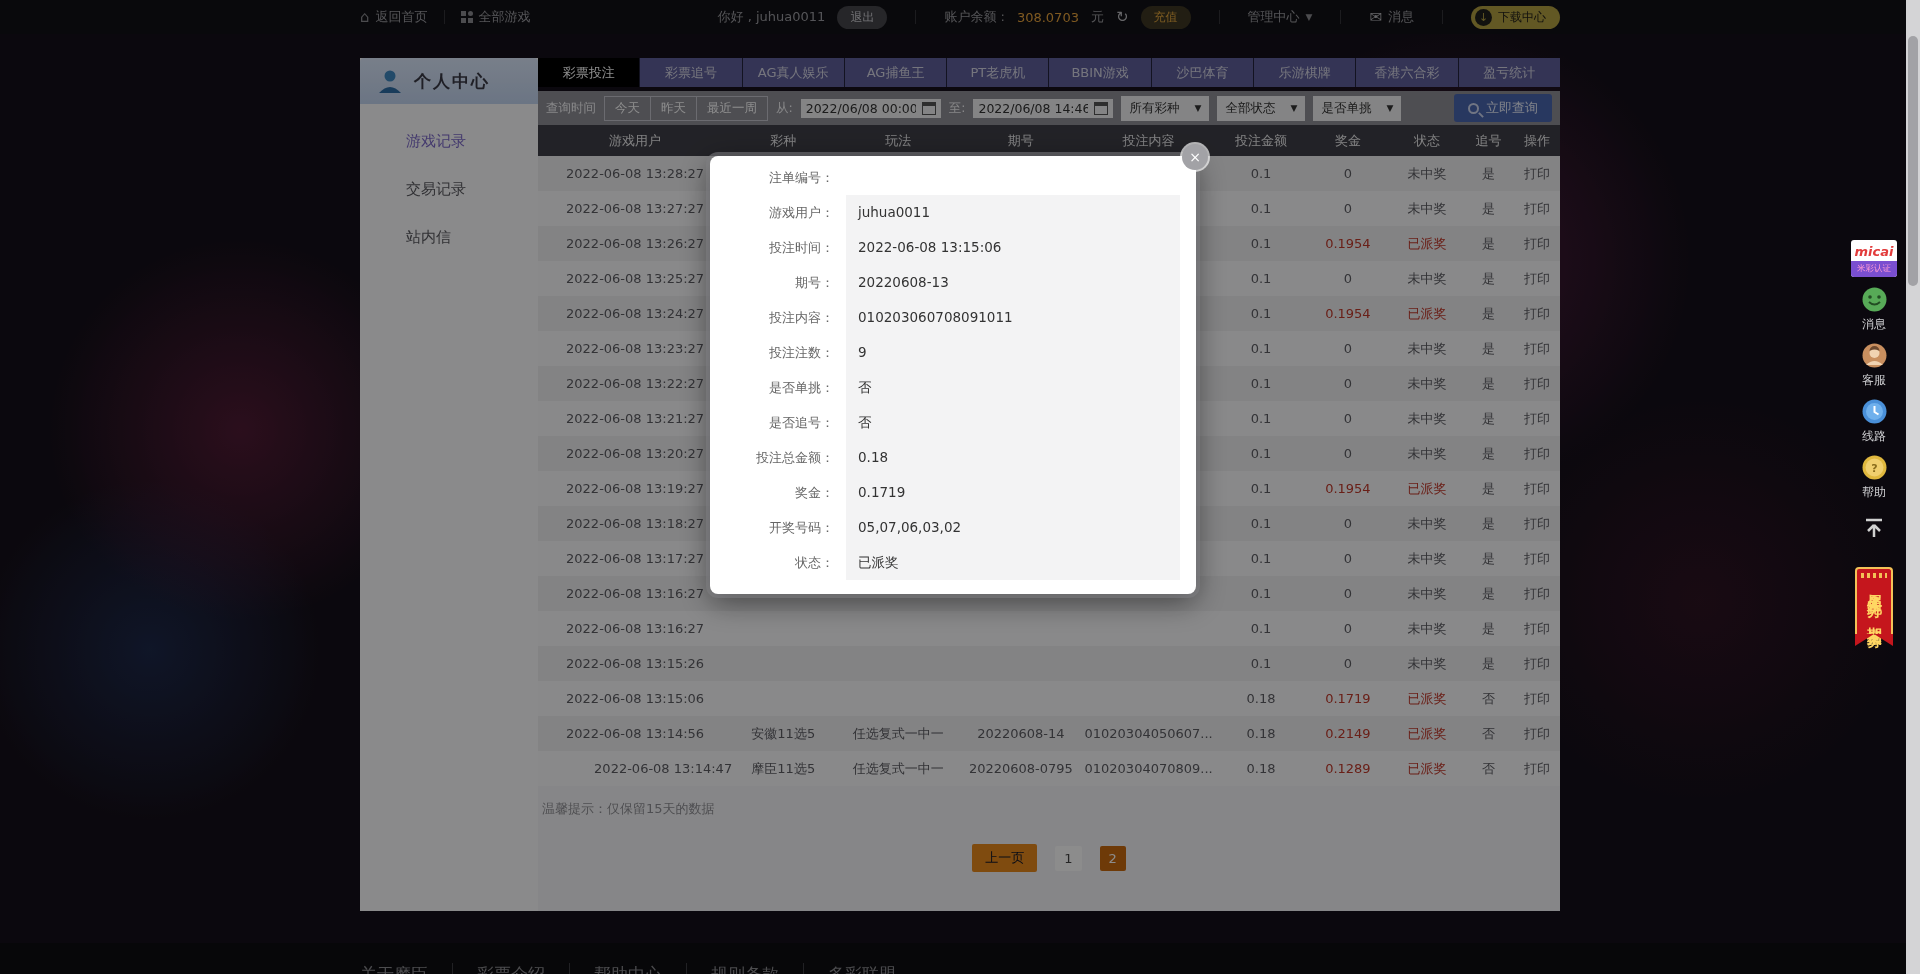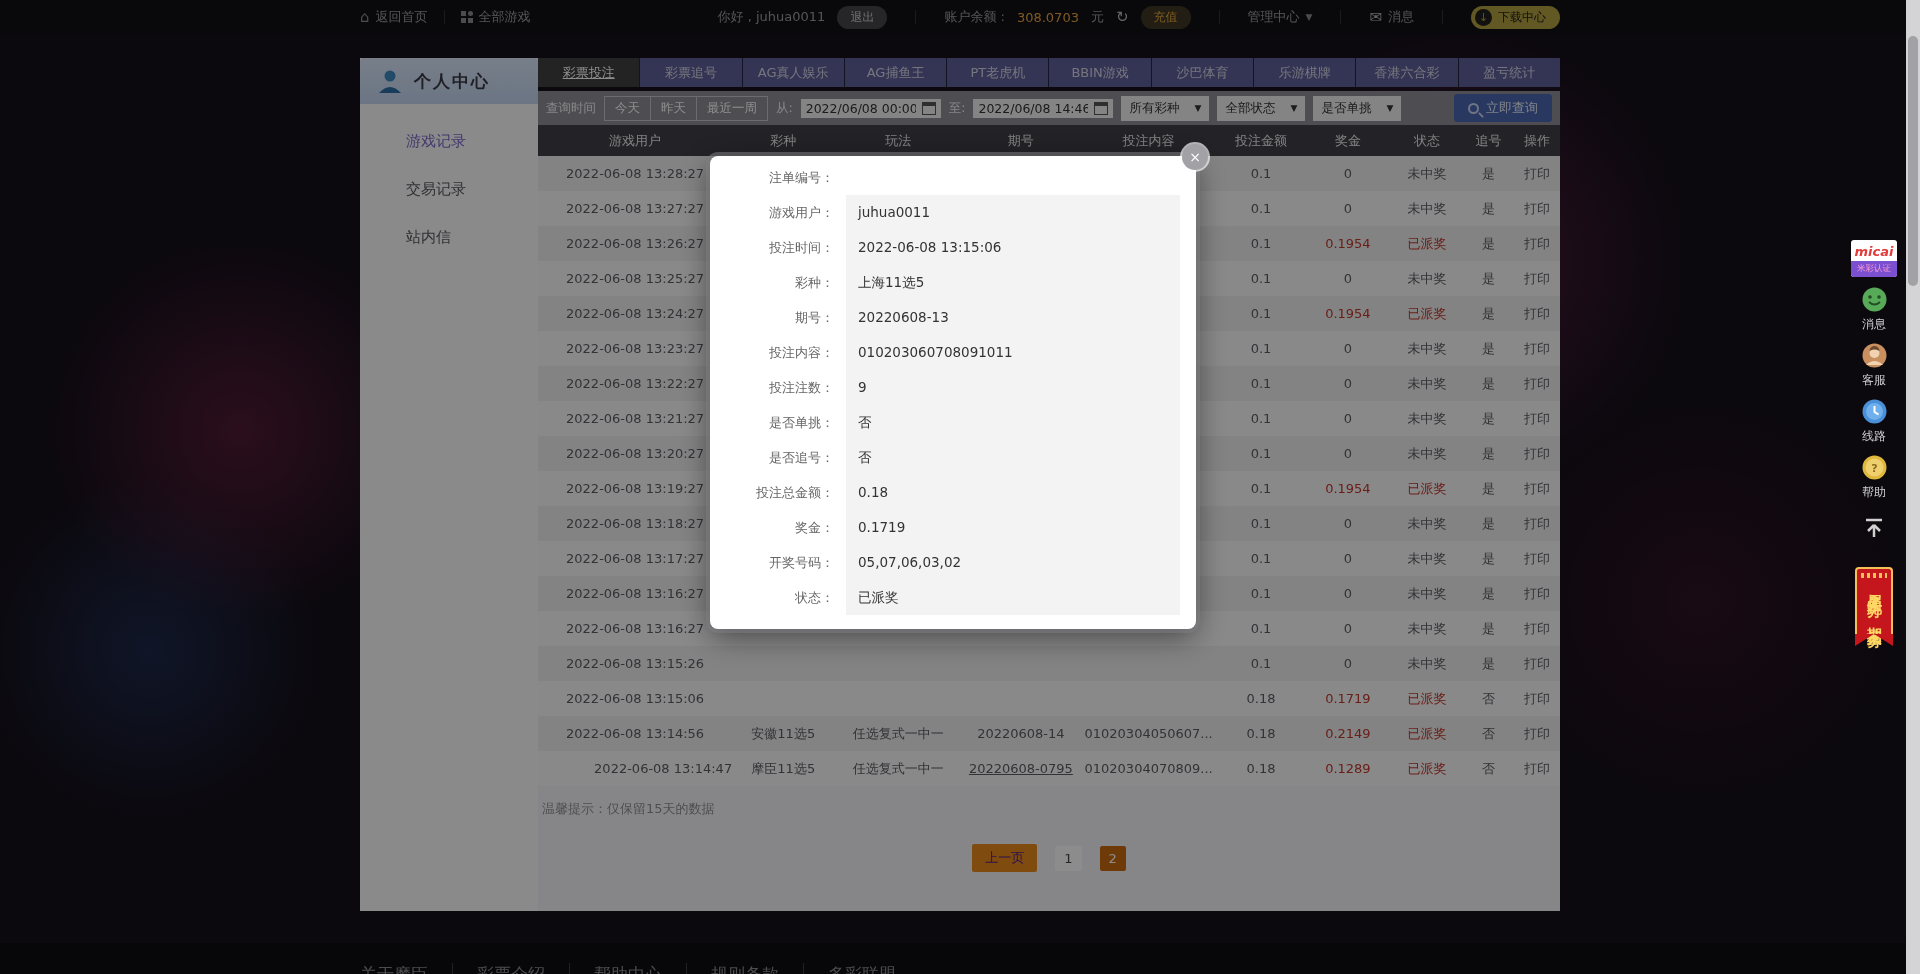--- a/index.html
+++ b/index.html
@@ -40,21 +40,21 @@
   .sb-head { height:46px; background:linear-gradient(180deg,#dbe7fa,#c3d5f0); display:flex; align-items:center; padding-left:16px; gap:10px; border-radius:4px 4px 0 0;}
   .sb-title { font-size:17px; font-weight:bold; color:#3a3a46; letter-spacing:2px;}
   .sb-items { padding-top:8px; }
   .sb-item { padding:20px 0 0 46px; font-size:15px; color:#5a5a60; height:48px; cursor:pointer; }
   .sb-item.active { color:#7b68c8; }
   
   .main { width:1022px; display:flex; flex-direction:column; }
   .tabs { display:flex; height:29px; }
   .tab { flex:1; background:#60609c; color:#d6d6e4; font-size:13px; display:flex; align-items:center; justify-content:center; cursor:pointer; white-space:nowrap; padding:0 4px;}
   .tab + .tab { border-left:1px solid #24243c; }
-  .tab.active { background:#404040; color:#ffffff;text-decoration:underline; }
+  .tab.active { background:#000000; color:#ffffff; }
   
   .filterbar { height:34px; margin-top:4px; background:#8e8e96; display:flex; align-items:center; gap:8px; padding:0 8px; font-size:12.5px; color:#f4f4f6; }
   .quick-group { display:flex; }
   .quick-btn { border:1px solid #c4c4cc; padding:3px 10px; color:#fff; cursor:pointer; }
   .quick-btn + .quick-btn { border-left:none; }
   .date-wrap { background:#f0f0f2; display:flex; align-items:center; padding:2px 5px; gap:6px; }
   .date-input { border:none; background:transparent; width:110px; font-size:12.5px; color:#333; font-family:"DejaVu Sans",sans-serif; }
   .cal-icon { width:14px; height:13px; border:1.5px solid #555; border-top:4px solid #555; display:inline-block; }
   .select-box { background:#f0f0f2; color:#333; padding:4px 8px; display:flex; align-items:center; gap:14px; cursor:pointer; min-width:88px; justify-content:space-between;}
   .select-box .caret { color:#333; }
@@ -67,21 +67,21 @@
   table.bets th { background:#3f3f47; color:#eaeaec; font-weight:normal; height:31px; }
   table.bets td { height:35px; text-align:center; color:#5d5d63; }
   table.bets tbody tr:nth-child(odd) td { background:#efeff1; }
   table.bets tbody tr:nth-child(even) td { background:#fafafc; }
   td.win, .red { color:#c0392b !important; }
   td.lose { color:#8a8a90; }
   .print-link { cursor:pointer; color:#5d5d63; }
   .notice { padding:14px 4px 0 4px; font-size:13px; color:#8f8f95; }
   .pager { display:flex; justify-content:center; gap:18px; margin-top:26px; align-items:center;}
   .pg-btn { padding:5px 13px; font-size:13px; cursor:pointer; border-radius:2px;}
-  .pg-prev { background:#e8891d; color:#4c1d95; }
+  .pg-prev { background:#e8891d; color:#0f172a; }
   .pg-page { background:#ffffff; color:#444; padding:5px 9px;}
   .pg-page.current { background:#c96a10; color:#fff; }
 
   
   .footer { margin-top:32px; background:#0e0e11; height:120px; position:relative; z-index:4;}
   .footer-inner { width:1200px; margin:0 auto; padding-top:20px; display:flex; align-items:center;}
   .footer-link { color:#8a8a8f; font-size:17px; cursor:pointer; }
   .footer-link + .footer-link { border-left:1px solid #3c3c42; padding-left:24px; margin-left:24px; }
 
   
@@ -450,21 +450,21 @@
               <td style="width: 8.5%;">0.18</td>
               <td class="win" style="width: 8.5%;">0.2149</td>
               <td class="win" style="width: 7%;">已派奖</td>
               <td style="width: 5%;">否</td>
               <td style="width: 4.5%;"><span class="print-link">打印</span></td>
             </tr>
             <tr>
               <td style="width: 19%; text-align: right;">2022-06-08 13:14:47</td>
               <td style="width: 10%;">摩臣11选5</td>
               <td style="width: 12.5%;">任选复式一中一</td>
-              <td style="width: 11.5%; text-decoration: underline;">20220608-0795</td>
+              <td style="width: 11.5%;">20220608-0795</td>
               <td style="width: 13.5%;">01020304070809...</td>
               <td style="width: 8.5%;">0.18</td>
               <td class="win" style="width: 8.5%;">0.1289</td>
               <td class="win" style="width: 7%;">已派奖</td>
               <td style="width: 5%;">否</td>
               <td style="width: 4.5%;"><span class="print-link">打印</span></td>
             </tr>
           </tbody>
       </table>
       <div class="notice">温馨提示：仅保留15天的数据</div>
@@ -499,24 +499,20 @@
       </div>
       <div class="field">
         <div class="f-label">游戏用户：</div>
         <div class="f-value">juhua0011</div>
       </div>
       <div class="field">
         <div class="f-label">投注时间：</div>
         <div class="f-value">2022-06-08 13:15:06</div>
       </div>
       <div class="field">
-        <div class="f-label">彩种：</div>
-        <div class="f-value">上海11选5</div>
-      </div>
-      <div class="field">
         <div class="f-label">期号：</div>
         <div class="f-value">20220608-13</div>
       </div>
       <div class="field">
         <div class="f-label">投注内容：</div>
         <div class="f-value">010203060708091011</div>
       </div>
       <div class="field">
         <div class="f-label">投注注数：</div>
         <div class="f-value">9</div>

